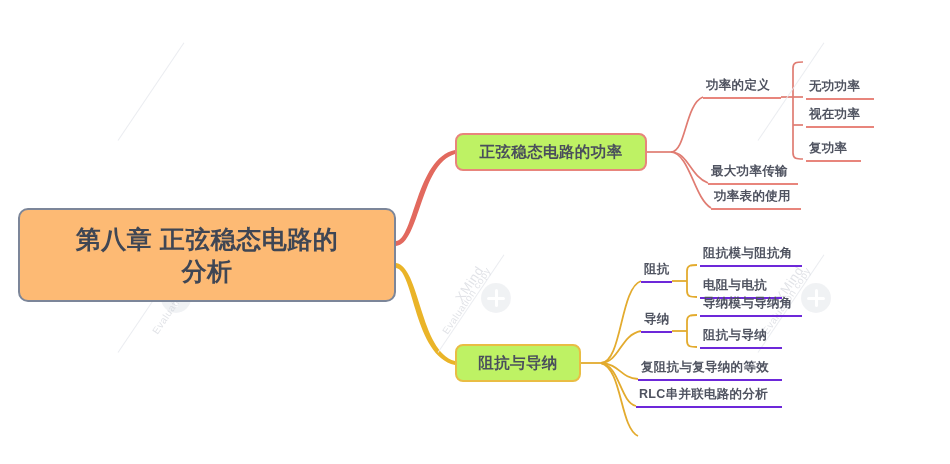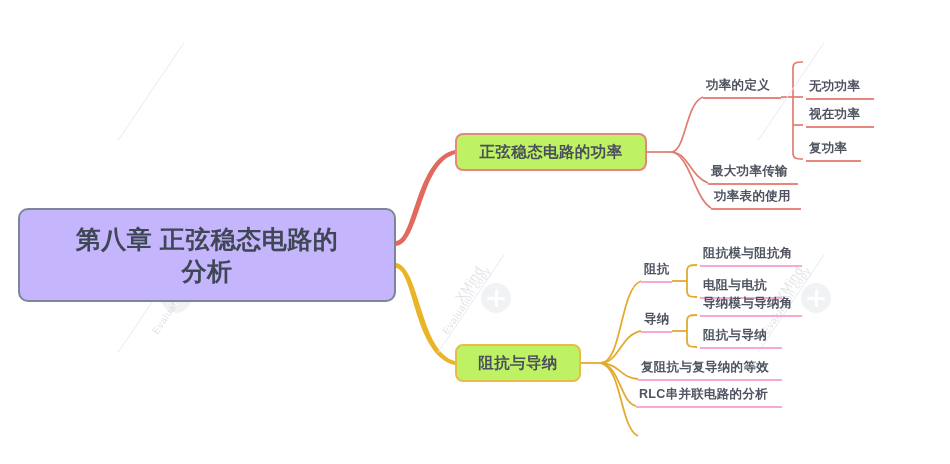--- a/index.html
+++ b/index.html
@@ -73,21 +73,21 @@
     white-space: nowrap;
   }
 
   .root {
     left: 18px;
     top: 208px;
     width: 378px;
     height: 94px;
     border: 2.5px solid #7c8699;
     border-radius: 10px;
-    background: #c4b5fd;
+    background: #fdba74;
     display: flex;
     align-items: center;
     justify-content: center;
     text-align: center;
     font-size: 25px;
     font-weight: 700;
     color: #3f4654;
     line-height: 1.28;
     padding: 0 14px;
     letter-spacing: .5px;
@@ -119,21 +119,21 @@
     display: flex;
     align-items: flex-end;
     font-size: 12.5px;
     font-weight: 600;
     color: #4f5360;
     padding: 0 3px 3px 3px;
     letter-spacing: .3px;
     box-sizing: border-box;
   }
   .leaf.red  { border-bottom: 2px solid #e8857c; }
-  .leaf.gold { border-bottom: 2px solid #f9a8d4; }
+  .leaf.gold { border-bottom: 2px solid #6d28d9; }
   .leaf.clipped { color: #4f5360; }
 </style>
 </head>
 <body>
 
 <div id="canvas">
 
   <svg id="links" viewBox="0 0 950 464" xmlns="http://www.w3.org/2000/svg">
 
     <path d="M 396 246 C 420 244 420 164 455 154 L 455 150 C 416 158 414 240 396 241 Z" fill="#e2695e"></path>

